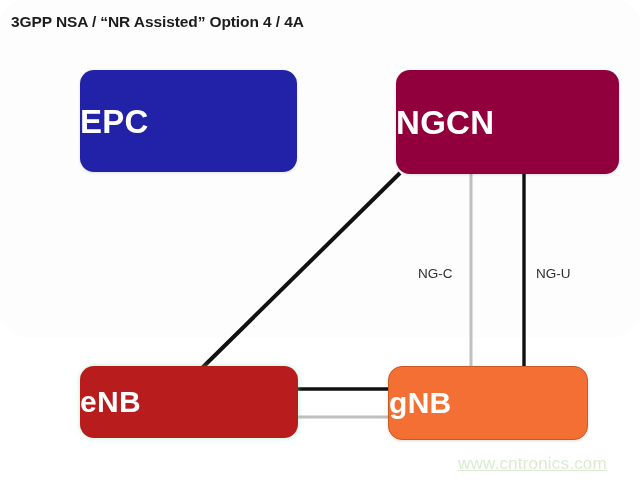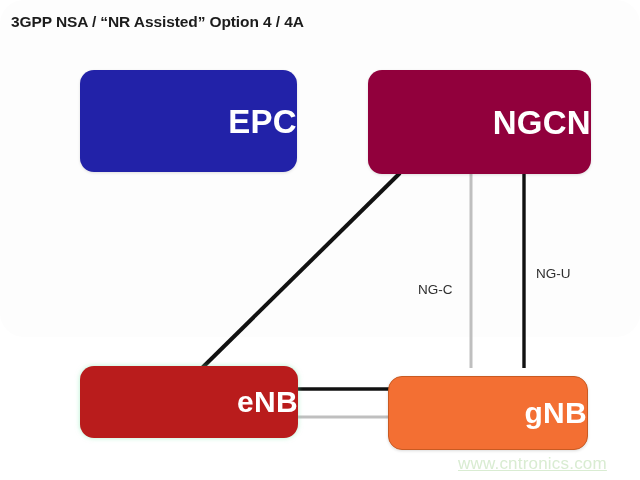--- a/index.html
+++ b/index.html
@@ -42,78 +42,78 @@
     height: 480px;
   }
 
   
   .node {
     position: absolute;
     box-sizing: border-box;
     border-radius: 14px;
     display: flex;
     align-items: center;
-    justify-content: flex-end;
+    justify-content: flex-start;
     color: #ffffff;
     font-weight: bold;
     letter-spacing: 0.3px;
     z-index: 5;
   }
   .node-label {
     display: block;
     line-height: 1;
   }
 
   #node-epc {
     left: 80px;
     top: 70px;
     width: 217px;
     height: 102px;
     background: #2222a8;
     font-size: 33px;
     box-shadow: 0 1px 3px rgba(0,0,0,0.12);
   }
   #node-ngcn {
-    left: 368px;
+    left: 396px;
     top: 70px;
     width: 223px;
     height: 104px;
     background: #91003c;
     font-size: 33px;
     box-shadow: 0 1px 3px rgba(0,0,0,0.12);
   }
   #node-enb {
     left: 80px;
     top: 366px;
     width: 218px;
     height: 72px;
     background: #b91c1c;
     font-size: 30px;
     box-shadow: 0 0 5px rgba(120,230,170,0.55);
   }
   #node-gnb {
     left: 388px;
-    top: 376px;
+    top: 366px;
     width: 200px;
     height: 74px;
     background: #f36f33;
     font-size: 30px;
     border: 1.4px solid #c95a22;
     box-shadow: 0 1px 3px rgba(0,0,0,0.14);
   }
 
   
   .link-label {
     position: absolute;
     font-size: 13.5px;
     color: #2e2e2e;
     white-space: nowrap;
     z-index: 6;
   }
-  #label-ngc { left: 418px; top: 266px; margin-top: 16px; }
+  #label-ngc { left: 418px; top: 266px; }
   #label-ngu { left: 536px; top: 266px; text-align: right; }
 
   
   #watermark {
     position: absolute;
     left: 458px;
     top: 454px;
     font-size: 17px;
     color: #d9ecd2;
     letter-spacing: 0.2px;

